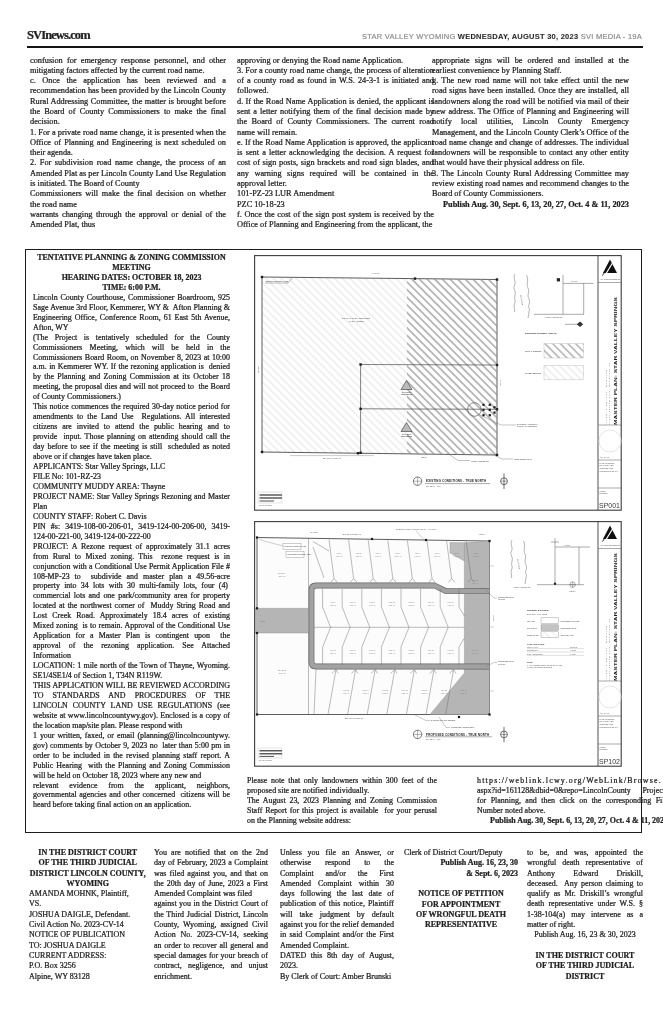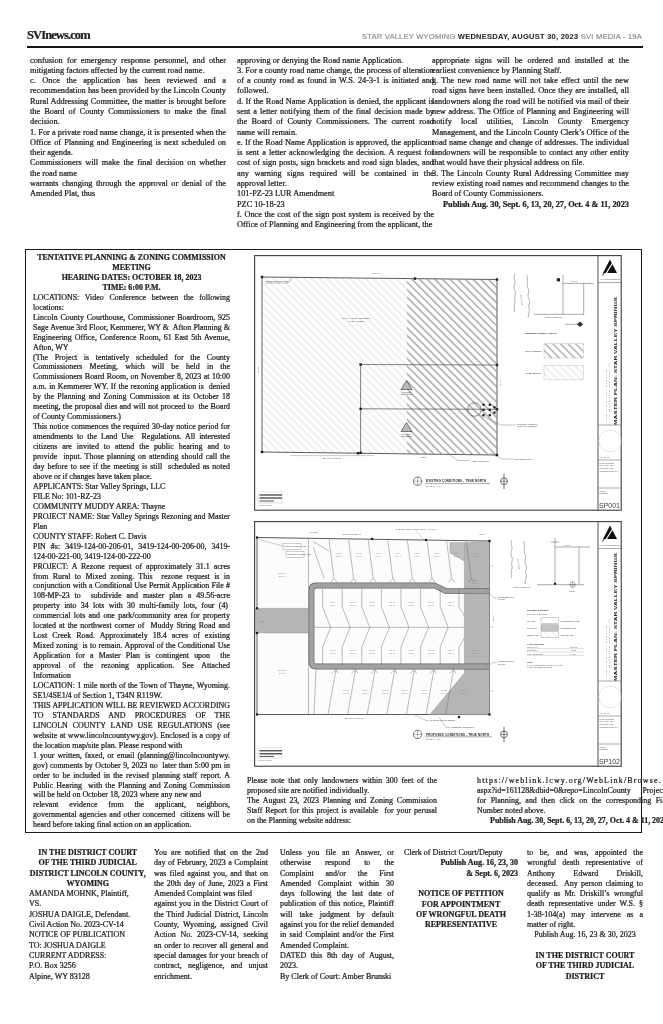--- a/index.html
+++ b/index.html
@@ -21,20 +21,21 @@
 <div class="abs" style="left:27px;top:28px;font-weight:bold;font-size:12.5px;letter-spacing:-0.9px;font-family:Liberation Serif, serif;">SVInews.com</div>
 
 <div class="abs" style="right:21px;top:31.5px;font-family:'Liberation Sans',sans-serif;font-size:7.5px;letter-spacing:0.25px;color:#8d8e90;-webkit-text-stroke:0.2px #8d8e90;white-space:nowrap;text-align:right;">STAR VALLEY WYOMING <b style="color:#101010;">WEDNESDAY, AUGUST 30, 2023</b> SVI MEDIA - 19A</div>
 
 <div class="abs" style="left:27px;top:46.3px;width:616px;height:1.7px;background:#141414;"></div>
 
 <div class="tcol" style="left:30px;top:55.5px;width:196px;">
 <p>confusion for emergency response personnel, and other mitigating factors affected by the current road name.</p>
 <p>c. Once the application has been reviewed and a recommendation has been provided by the Lincoln County Rural Addressing Committee, the matter is brought before the Board of County Commissioners to make the final decision.</p>
 <p>1. For a private road name change, it is presented when the Office of Planning and Engineering is next scheduled on their agenda.</p>
+<p>2. For subdivision road name change, the process of an Amended Plat as per Lincoln County Land Use Regulation is initiated. The Board of County</p>
 <p>Commissioners will make the final decision on whether the road name</p>
 <p>warrants changing through the approval or denial of the Amended Plat, thus</p>
 </div>
 
 <div class="tcol" style="left:237px;top:55.5px;width:197px;">
 <p>approving or denying the Road name Application.</p>
 <p>3. For a county road name change, the process of alteration of a county road as found in W.S. 24-3-1 is initiated and followed.</p>
 <p>d. If the Road Name Application is denied, the applicant is sent a letter notifying them of the final decision made by the Board of County Commissioners. The current road name will remain.</p>
 <p>e. If the Road Name Application is approved, the applicant is sent a letter acknowledging the decision. A request for cost of sign posts, sign brackets and road sign blades, and any warning signs required will be contained in the approval letter.</p>
 <p>101-PZ-23 LUR Amendment</p>
@@ -48,30 +49,29 @@
 <p>3. The Lincoln County Rural Addressing Committee may review existing road names and recommend changes to the Board of County Commissioners.</p>
 <p style="text-align:right;"><b>Publish Aug. 30, Sept. 6, 13, 20, 27, Oct. 4 &amp; 11, 2023</b></p>
 </div>
 
 <div class="abs" style="left:25px;top:249px;width:615px;height:582px;border:1.6px solid #1c1c1c;"></div>
 
 <div class="ncol" style="left:33px;top:253px;width:197px;">
 <p style="text-align:center;font-weight:bold;">TENTATIVE PLANNING &amp; ZONING COMMISSION MEETING</p>
 <p style="text-align:center;font-weight:bold;">HEARING DATES: OCTOBER 18, 2023</p>
 <p style="text-align:center;font-weight:bold;">TIME: 6:00 P.M.</p>
-<p>LOCATIONS: Video Conference between the following locations:</p>
 <p>Lincoln County Courthouse, Commissioner Boardroom, 925 Sage Avenue 3rd Floor, Kemmerer, WY &amp;&nbsp; Afton Planning &amp; Engineering Office, Conference Room, 61 East 5th Avenue, Afton, WY</p>
 <p>(The Project is tentatively scheduled for the County Commissioners Meeting, which will be held in the Commissioners Board Room, on November 8, 2023 at 10:00 a.m. in Kemmerer WY. If the rezoning application is&nbsp; denied by the Planning and Zoning Commission at its October 18 meeting, the proposal dies and will not proceed to&nbsp; the Board of County Commissioners.)</p>
 <p>This notice commences the required 30-day notice period for amendments to the Land Use&nbsp; Regulations. All interested citizens are invited to attend the public hearing and to provide&nbsp; input. Those planning on attending should call the day before to see if the meeting is still&nbsp; scheduled as noted above or if changes have taken place.</p>
 <p>APPLICANTS: Star Valley Springs, LLC</p>
 <p>FILE No: 101-RZ-23</p>
 <p>COMMUNITY MUDDY AREA: Thayne</p>
 <p>PROJECT NAME: Star Valley Springs Rezoning and Master Plan</p>
 <p>COUNTY STAFF: Robert C. Davis</p>
-<p>PIN #s: 3419-124-00-206-01, 3419-124-00-206-00, 3419-124-00-221-00, 3419-124-00-222-00</p>
+<p>PIN #s: 3419-108-00-206-01, 3419-124-00-206-00, 3419-124-00-221-00, 3419-124-00-222-00</p>
 <p>PROJECT: A Rezone request of approximately 31.1 acres from Rural to Mixed zoning. This&nbsp; rezone request is in conjunction with a Conditional Use Permit Application File # 108-MP-23 to&nbsp; subdivide and master plan a 49.56-acre property into 34 lots with 30 multi-family lots, four (4)&nbsp; commercial lots and one park/community area for property located at the northwest corner of&nbsp; Muddy String Road and Lost Creek Road. Approximately 18.4 acres of existing Mixed zoning&nbsp; is to remain. Approval of the Conditional Use Application for a Master Plan is contingent upon&nbsp; the approval of the rezoning application. See Attached Information</p>
 <p>LOCATION: 1 mile north of the Town of Thayne, Wyoming. SE1/4SE1/4 of Section 1, T34N R119W.</p>
 <p>THIS APPLICATION WILL BE REVIEWED ACCORDING TO STANDARDS AND PROCEDURES OF THE LINCOLN COUNTY LAND USE REGULATIONS (see website at www.lincolncountywy.gov). Enclosed is a copy of the location map/site plan. Please respond with</p>
 <p>1 your written, faxed, or email (planning@lincolncountywy.​gov) comments by October 9, 2023 no&nbsp; later than 5:00 pm in order to be included in the revised planning staff report. A Public Hearing&nbsp; with the Planning and Zoning Commission will be held on October 18, 2023 where any new and</p>
 <p>relevant evidence from the applicant, neighbors, governmental agencies and other concerned&nbsp; citizens will be heard before taking final action on an application.</p>
 </div>
 
 <div id="sheet1" class="abs" style="left:254px;top:255px;">
 <svg width="368" height="256" viewBox="0 0 368 256" font-family="Liberation Sans, sans-serif">
 <defs>

